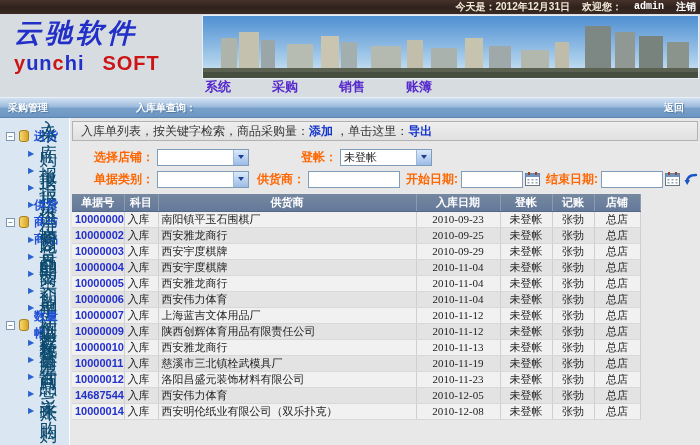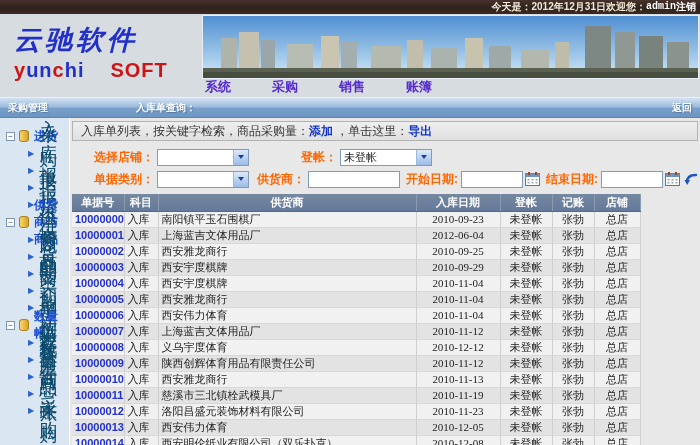--- a/index.html
+++ b/index.html
@@ -1,39 +1,39 @@
 <!DOCTYPE html>
 <html><head>
 <meta charset="utf-8">
 <style>
   * { margin:0; padding:0; box-sizing:border-box; }
   html,body { width:700px; height:445px; overflow:hidden; font-family:"Liberation Sans", sans-serif; background:#d7dce1; }
 
   
-  .topbar { height:14px; background:linear-gradient(180deg,#46322a 0%,#2f211c 55%,#3a2a23 100%); display:flex; justify-content:flex-end; align-items:center; padding-right:4px; gap:0; }
+  .topbar { height:14px; background:linear-gradient(180deg,#46322a 0%,#2f211c 55%,#3a2a23 100%); display:flex; justify-content:flex-end; align-items:center; padding-right:4px; gap:12px; }
   .topbar span { font-size:10px; font-weight:bold; color:#f0e9d6; line-height:14px; }
   .topbar .uname { color:#ffffff; font-family:"Liberation Mono", monospace; }
   .topbar a { font-size:10px; font-weight:bold; color:#ffffff; text-decoration:none; line-height:14px; }
 
   
   .header { position:relative; height:83px; background:#d7dce1; }
-  .logo { position:absolute; left:14px; top:8px; width:180px; }
+  .logo { position:absolute; left:14px; top:1px; width:180px; }
   .logo-title { font-size:27px; font-weight:bold; font-style:italic; color:#2230c8; letter-spacing:4px; }
   .logo-sub { font-size:20px; font-weight:bold; letter-spacing:1px; margin-top:1px; }
-  .logo-sub .soft { color:#cc1414; margin-left:26px; }
+  .logo-sub .soft { color:#cc1414; margin-left:18px; }
   .banner { position:absolute; left:202px; top:1px; width:497px; height:64px; border:1px solid #e8eef4; }
   .main-nav { position:absolute; left:205px; top:64px; display:flex; gap:41px; }
   .nav-link { font-size:13px; font-weight:bold; color:#5529cc; text-decoration:none; }
 
   
   .subheader { height:21px; background:linear-gradient(180deg,#d3e2f2 0%,#9dbcdd 45%,#78a0ca 55%,#6c95c2 100%); border-top:1px solid #e9f1f8; border-bottom:1px solid #5d85b1; display:flex; align-items:center; position:relative; }
   .subheader span, .subheader a { color:#ffffff; font-size:10px; font-weight:bold; text-shadow:1px 1px 1px #50779f; text-decoration:none; }
   .sub-left { margin-left:8px; }
   .sub-center { margin-left:88px; }
-  .sub-right { position:absolute; right:8px; }
+  .sub-right { position:absolute; right:16px; }
 
   
   .content { display:flex; height:327px; }
   .sidebar { width:128px; background:#dae6f1; border-right:1px solid #ffffff; padding-top:9px; }
   .tree-group { display:flex; align-items:center; height:18px; padding-left:6px; cursor:pointer; }
   .minus-box { width:9px; height:9px; border:1px solid #7d97b3; background:#ffffff; color:#33557a; font-size:8px; line-height:7px; text-align:center; margin-right:4px; flex:0 0 auto; }
   .db-icon { width:10px; height:12px; background:linear-gradient(90deg,#f5d873,#d9a420); border:1px solid #a87f1c; border-radius:4px/3px; margin-right:5px; flex:0 0 auto; }
   .tree-group-label { font-size:12px; font-weight:bold; color:#1d4ed8; }
   .tree-item { display:flex; align-items:center; height:17px; padding-left:28px; cursor:pointer; }
   .tri { font-size:8px; color:#2a62cf; margin-right:5px; }
@@ -310,29 +310,20 @@
           <tr>
             <td class="c-id"><a href="#">10000000</a></td>
             <td class="c-subj">入库</td>
             <td class="c-supplier">南阳镇平玉石围棋厂</td>
             <td class="c-date">2010-09-23</td>
             <td class="c-posted">未登帐</td>
             <td class="c-keeper">张勃</td>
             <td class="c-shop">总店</td>
           </tr>
           <tr>
-            <td class="c-id"><a href="#">10000001</a></td>
-            <td class="c-subj">入库</td>
-            <td class="c-supplier">上海蓝吉文体用品厂</td>
-            <td class="c-date">2012-06-04</td>
-            <td class="c-posted">未登帐</td>
-            <td class="c-keeper">张勃</td>
-            <td class="c-shop">总店</td>
-          </tr>
-          <tr>
             <td class="c-id"><a href="#">10000002</a></td>
             <td class="c-subj">入库</td>
             <td class="c-supplier">西安雅龙商行</td>
             <td class="c-date">2010-09-25</td>
             <td class="c-posted">未登帐</td>
             <td class="c-keeper">张勃</td>
             <td class="c-shop">总店</td>
           </tr>
           <tr>
             <td class="c-id"><a href="#">10000003</a></td>
@@ -373,29 +364,20 @@
           <tr>
             <td class="c-id"><a href="#">10000007</a></td>
             <td class="c-subj">入库</td>
             <td class="c-supplier">上海蓝吉文体用品厂</td>
             <td class="c-date">2010-11-12</td>
             <td class="c-posted">未登帐</td>
             <td class="c-keeper">张勃</td>
             <td class="c-shop">总店</td>
           </tr>
           <tr>
-            <td class="c-id"><a href="#">10000008</a></td>
-            <td class="c-subj">入库</td>
-            <td class="c-supplier">义乌宇度体育</td>
-            <td class="c-date">2010-12-12</td>
-            <td class="c-posted">未登帐</td>
-            <td class="c-keeper">张勃</td>
-            <td class="c-shop">总店</td>
-          </tr>
-          <tr>
             <td class="c-id"><a href="#">10000009</a></td>
             <td class="c-subj">入库</td>
             <td class="c-supplier">陕西创辉体育用品有限责任公司</td>
             <td class="c-date">2010-11-12</td>
             <td class="c-posted">未登帐</td>
             <td class="c-keeper">张勃</td>
             <td class="c-shop">总店</td>
           </tr>
           <tr>
             <td class="c-id"><a href="#">10000010</a></td>
@@ -418,21 +400,21 @@
           <tr>
             <td class="c-id"><a href="#">10000012</a></td>
             <td class="c-subj">入库</td>
             <td class="c-supplier">洛阳昌盛元装饰材料有限公司</td>
             <td class="c-date">2010-11-23</td>
             <td class="c-posted">未登帐</td>
             <td class="c-keeper">张勃</td>
             <td class="c-shop">总店</td>
           </tr>
           <tr>
-            <td class="c-id"><a href="#">10000013</a></td>
+            <td class="c-id"><a href="#">14687544</a></td>
             <td class="c-subj">入库</td>
             <td class="c-supplier">西安伟力体育</td>
             <td class="c-date">2010-12-05</td>
             <td class="c-posted">未登帐</td>
             <td class="c-keeper">张勃</td>
             <td class="c-shop">总店</td>
           </tr>
           <tr>
             <td class="c-id"><a href="#">10000014</a></td>
             <td class="c-subj">入库</td>

